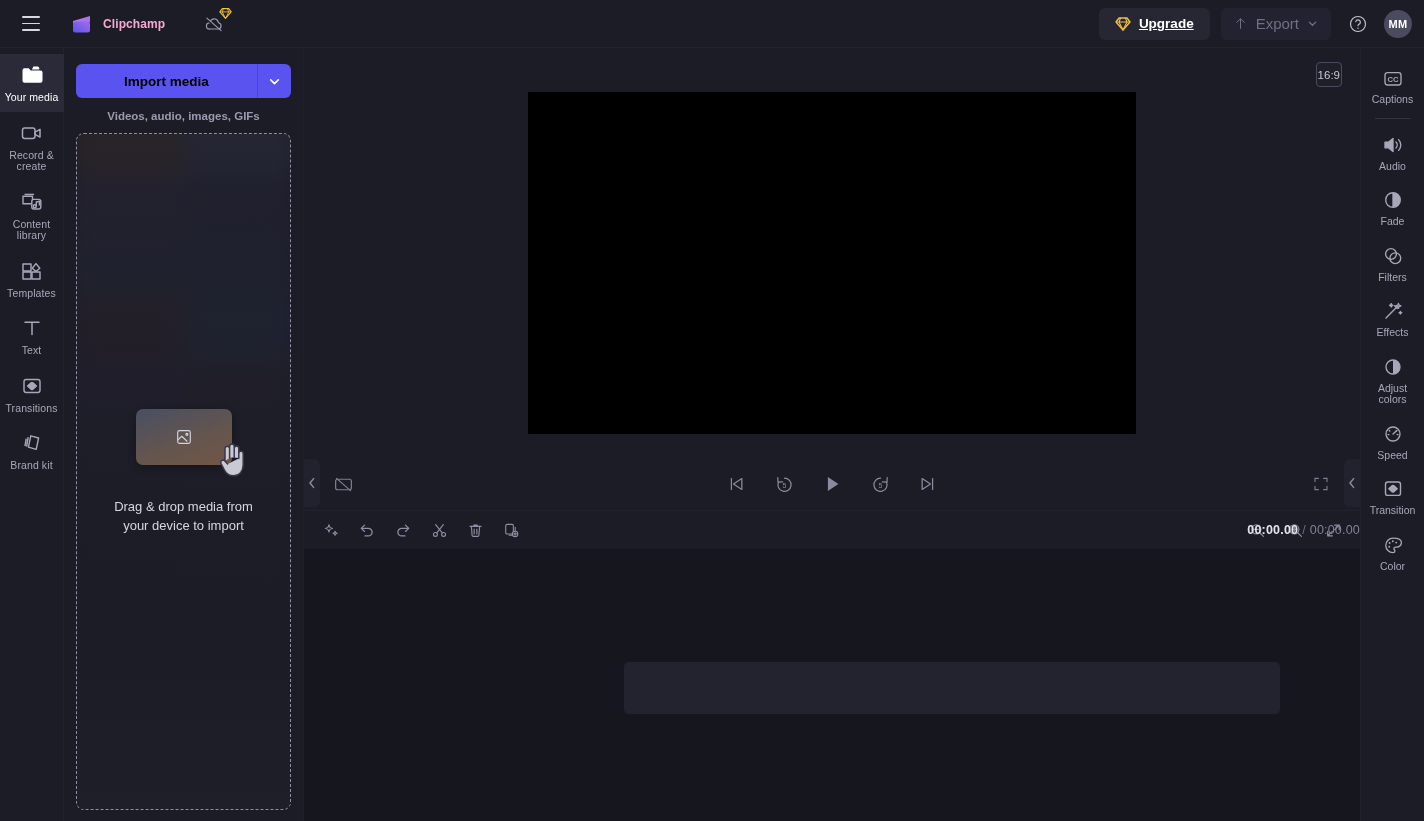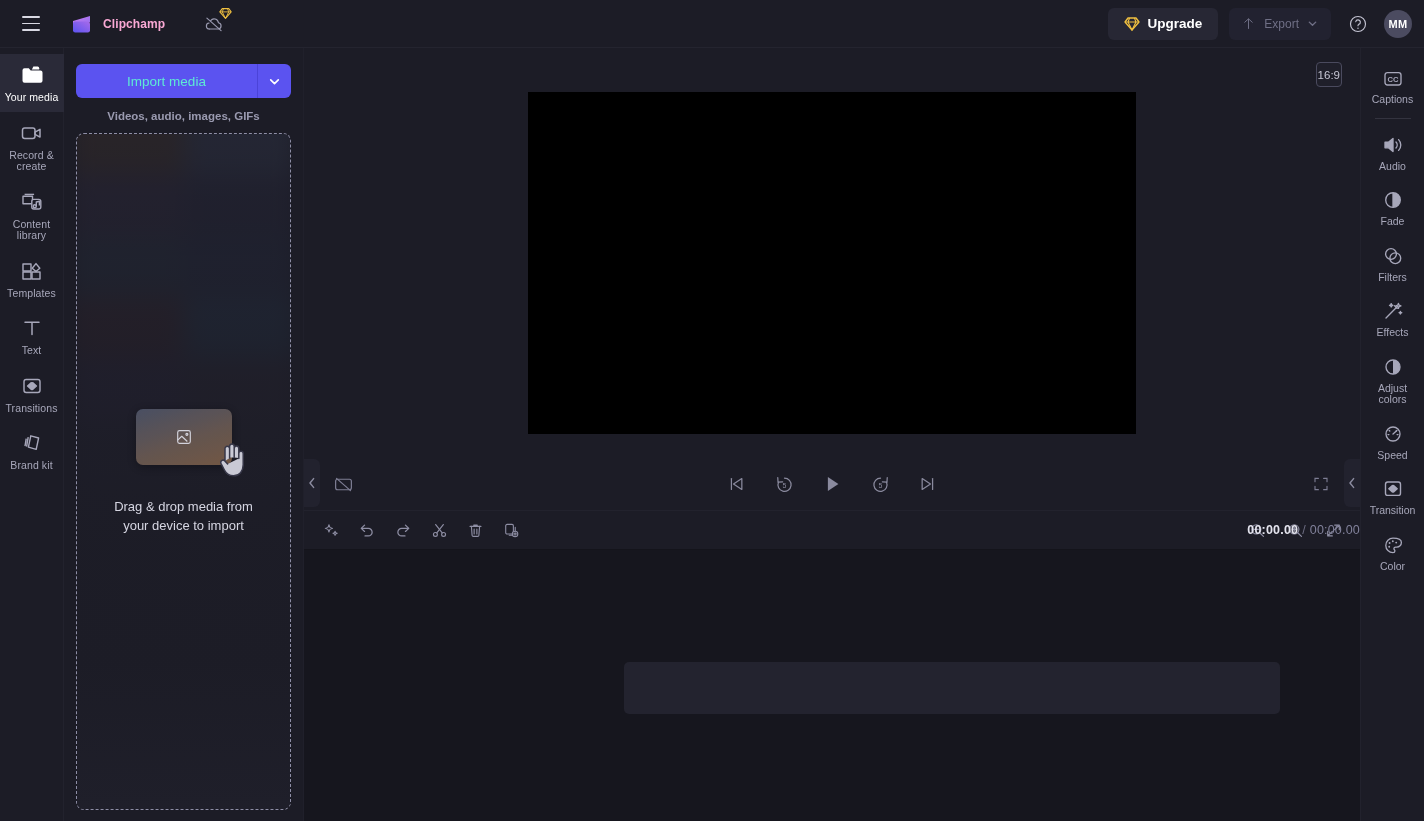--- a/index.html
+++ b/index.html
@@ -33,26 +33,26 @@
   }
   .cloud-wrap { position:relative; width:34px; height:32px; margin-left:10px;
       display:flex; align-items:center; justify-content:center; cursor:pointer; }
   .cloud-badge { position:absolute; top:-1px; right:-1px; }
 
   .spacer { flex:1; }
 
   .btn-upgrade {
     display:flex; align-items:center; gap:8px; height:32px; padding:0 16px;
     background:#272734; border-radius:6px; cursor:pointer;
-    font-size:13.5px; font-weight:700; color:#ffffff;
+    font-size:13.5px; font-weight:700; color:#ffffff;text-decoration:underline;
   }
   .btn-export {
     display:flex; align-items:center; gap:8px; height:32px; padding:0 13px 0 12px;
     background:#222230; border-radius:6px; cursor:pointer; margin-left:11px;
-    font-size:12px; color:#6f6f85;
+    font-size:15px; color:#6f6f85;
   }
   .help-icon { width:30px; height:30px; margin-left:12px; display:flex; align-items:center;
     justify-content:center; cursor:pointer; }
   .avatar {
     width:28px; height:28px; border-radius:50%; background:#4b4b60; margin-left:11px;
     display:flex; align-items:center; justify-content:center;
     font-size:11px; font-weight:700; color:#ffffff; letter-spacing:.3px; cursor:pointer;
   }
 
   
@@ -73,21 +73,21 @@
 
   
   .media-panel {
     width:240px; min-width:240px; background:#1c1c26; position:relative;
     display:flex; flex-direction:column; padding:16px 12px 0; z-index:25;
     border-right:1px solid #20202b;
   }
   .import-row { display:flex; width:100%; height:34px; border-radius:6px; overflow:hidden; }
   .import-btn {
     flex:1; background:#5b53f0; display:flex; align-items:center; justify-content:center;
-    font-size:13.5px; font-weight:400; color:#5eead4; cursor:pointer;
+    font-size:13.5px; font-weight:700; color:#000000; cursor:pointer;
   }
   .import-caret {
     width:34px; background:#5b53f0; border-left:1px solid #4b43d8;
     display:flex; align-items:center; justify-content:center; cursor:pointer;
   }
   .import-hint { text-align:center; font-size:11.5px; color:#9a9ab0; margin-top:12px;font-weight:bold; }
 
   .dropzone {
     position:relative; margin-top:11px; margin-bottom:11px; flex:1;
     border:1.5px dashed #8e8ea6; border-radius:8px; overflow:hidden;

